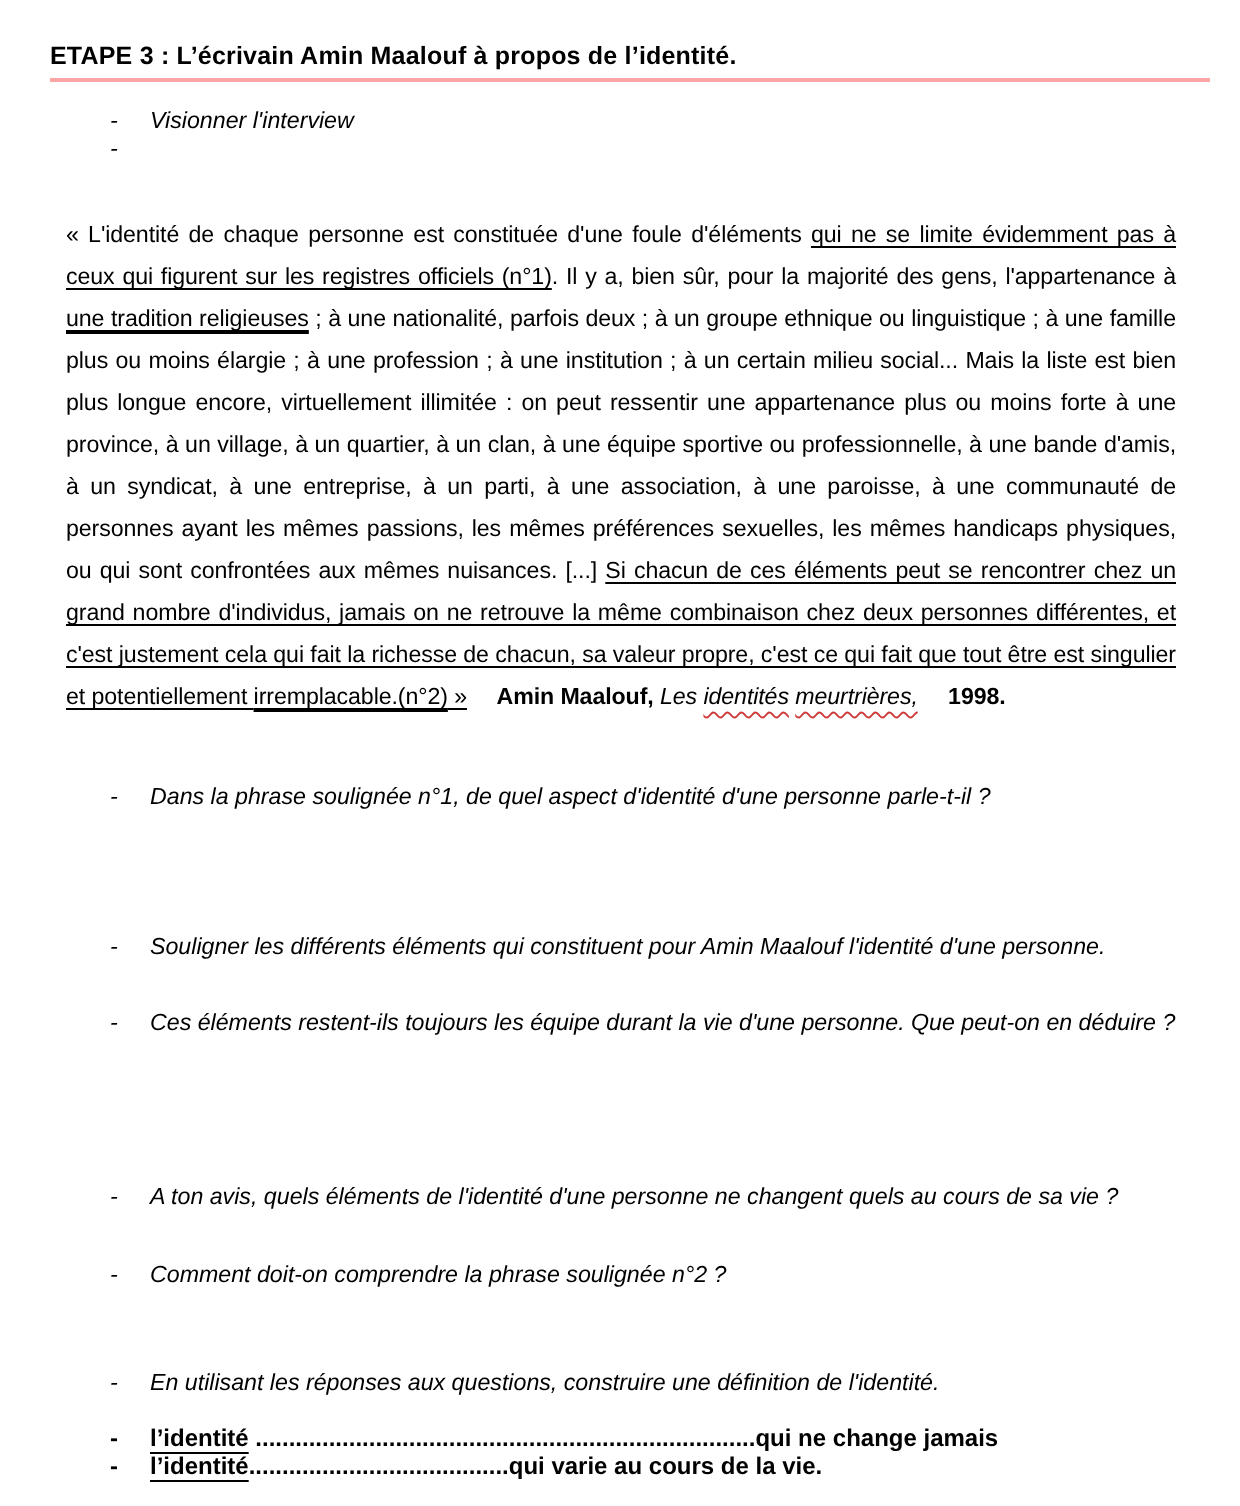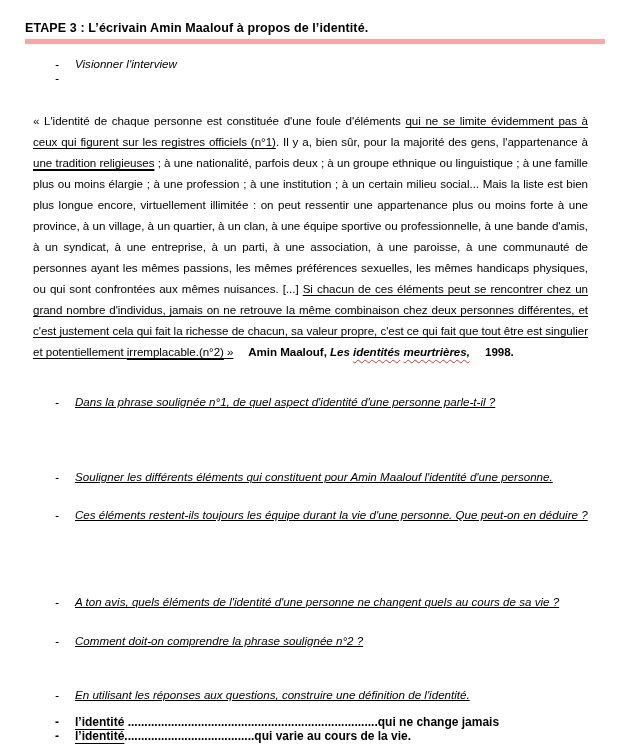--- a/index.html
+++ b/index.html
@@ -11,21 +11,21 @@
     background: #ffffff;
     color: #000000;
     font-family: "Liberation Sans", sans-serif;
     padding: 21px 15px 0 25px;
     overflow: hidden;
   }
   .title {
     font-weight: bold;
     font-size: 12.5px;
     line-height: 14px;
-    border-bottom: 5px solid #fca5a5;
+    border-bottom: 2px solid #fca5a5;
     padding-bottom: 4px;
     letter-spacing: 0.1px;
   }
   .instructions { margin-top: 13px; }
   .bullet-row {
     display: flex;
     font-style: italic;
     font-size: 11.6px;
     line-height: 14px;
   }
@@ -39,25 +39,25 @@
     font-size: 11.6px;
     line-height: 21px;
     letter-spacing: -0.05px;
   }
   .u  { text-decoration: underline; text-underline-offset: 2px; text-decoration-skip-ink: none; }
   .wb { text-decoration-line: underline; text-decoration-style: wavy; text-decoration-color: #2f6bd7;
         text-decoration-thickness: 1px; text-underline-offset: 3px; text-decoration-skip-ink: none; text-decoration: underline; }
   .wr { text-decoration-line: underline; text-decoration-style: wavy; text-decoration-color: #cf3a3a;
         text-decoration-thickness: 1px; text-underline-offset: 3px; text-decoration-skip-ink: none; }
   .b  { font-weight: bold; margin-left: 12px; }
-  .bi { font-weight: bold; font-style: italic; }
+  .bi { font-weight: normal; font-style: italic; }
   .questions { margin-top: 8px; font-style: italic; font-size: 11.6px; }
   .q { display: flex; line-height: 15px; }
   .q .dash { flex: none; width: 20px; margin-left: 30px; }
-  .q .qt { flex: 1; padding-right: 8px; text-decoration: underline; }
+  .q .qt { flex: 1; padding-right: 8px; }
   .q1 { margin-bottom: 60px; }
   .q2 { margin-bottom: 23px; }
   .q3 { margin-bottom: 72px; }
   .q4 { margin-bottom: 24px; }
   .q5 { margin-bottom: 39px; }
   .q6 { margin-bottom: 0; }
   .definition { margin-top: 13px; font-weight: bold; font-size: 12px; }
   .def-heading { margin-left: 6px; line-height: 15px; }
   .def-item { display: flex; line-height: 14px; }
   .def-item.first { margin-top: 4px; }

